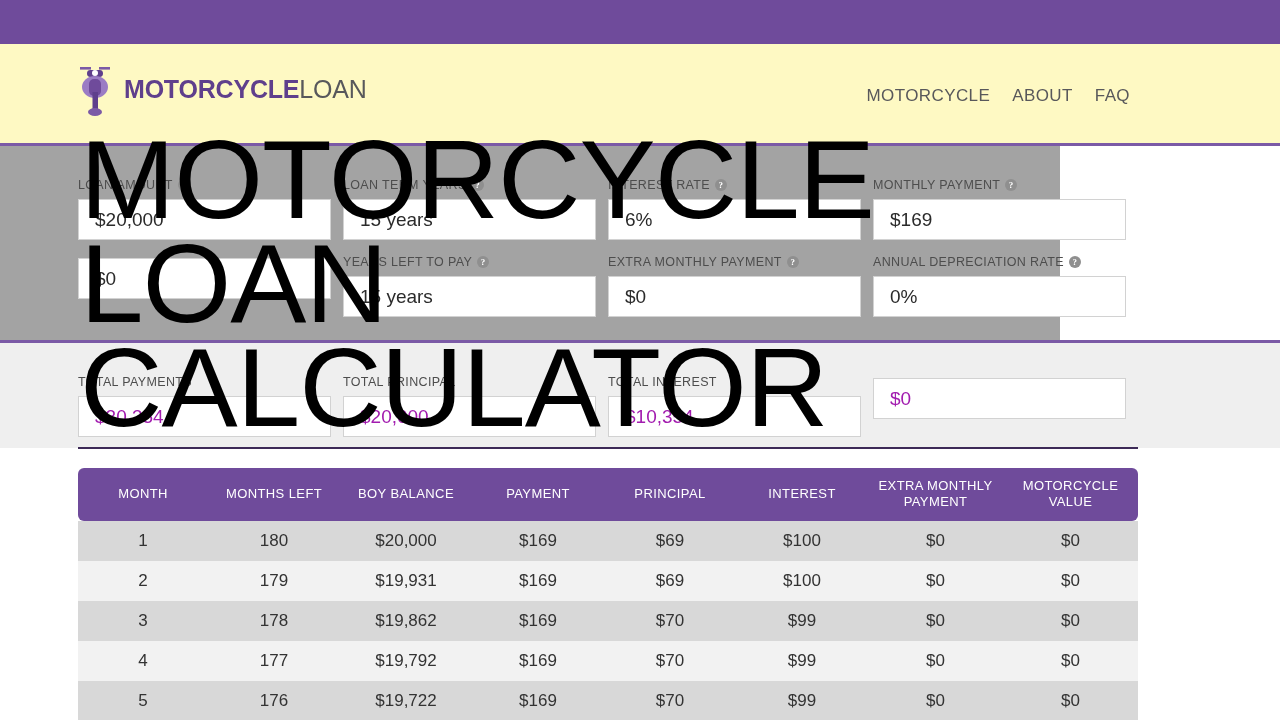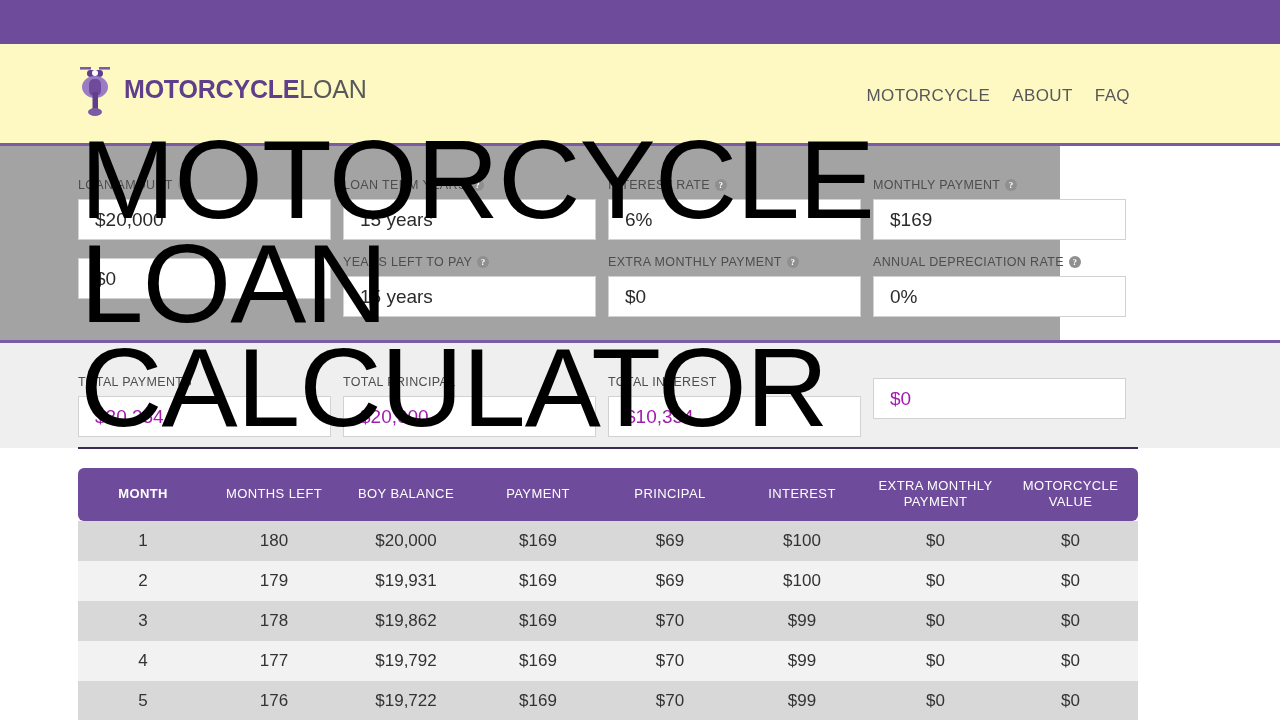--- a/index.html
+++ b/index.html
@@ -118,21 +118,21 @@
     border-collapse: collapse;
     table-layout: fixed;
   }
   .table thead tr { background: #6f4b9b; }
   .table thead th {
     color: #ffffff; font-size: 13px; font-weight: 400;
     letter-spacing: 0.4px; text-transform: uppercase;
     padding: 10px 4px; text-align: center; line-height: 1.25;
     vertical-align: middle;
   }
-  .table thead tr th:first-child { border-top-left-radius: 6px; border-bottom-left-radius: 6px; font-weight: bold; }
+  .table thead tr th:first-child { border-top-left-radius: 6px; border-bottom-left-radius: 6px; }
   .table thead tr th:last-child  { border-top-right-radius: 6px; border-bottom-right-radius: 6px; }
   .table tbody td {
     font-size: 17px; color: #333333;
     text-align: center; height: 40px; padding: 0;
   }
   .table tbody tr.odd  { background: #d8d8d8; }
   .table tbody tr.even { background: #f2f2f2; }
 
   
   .overlay {

